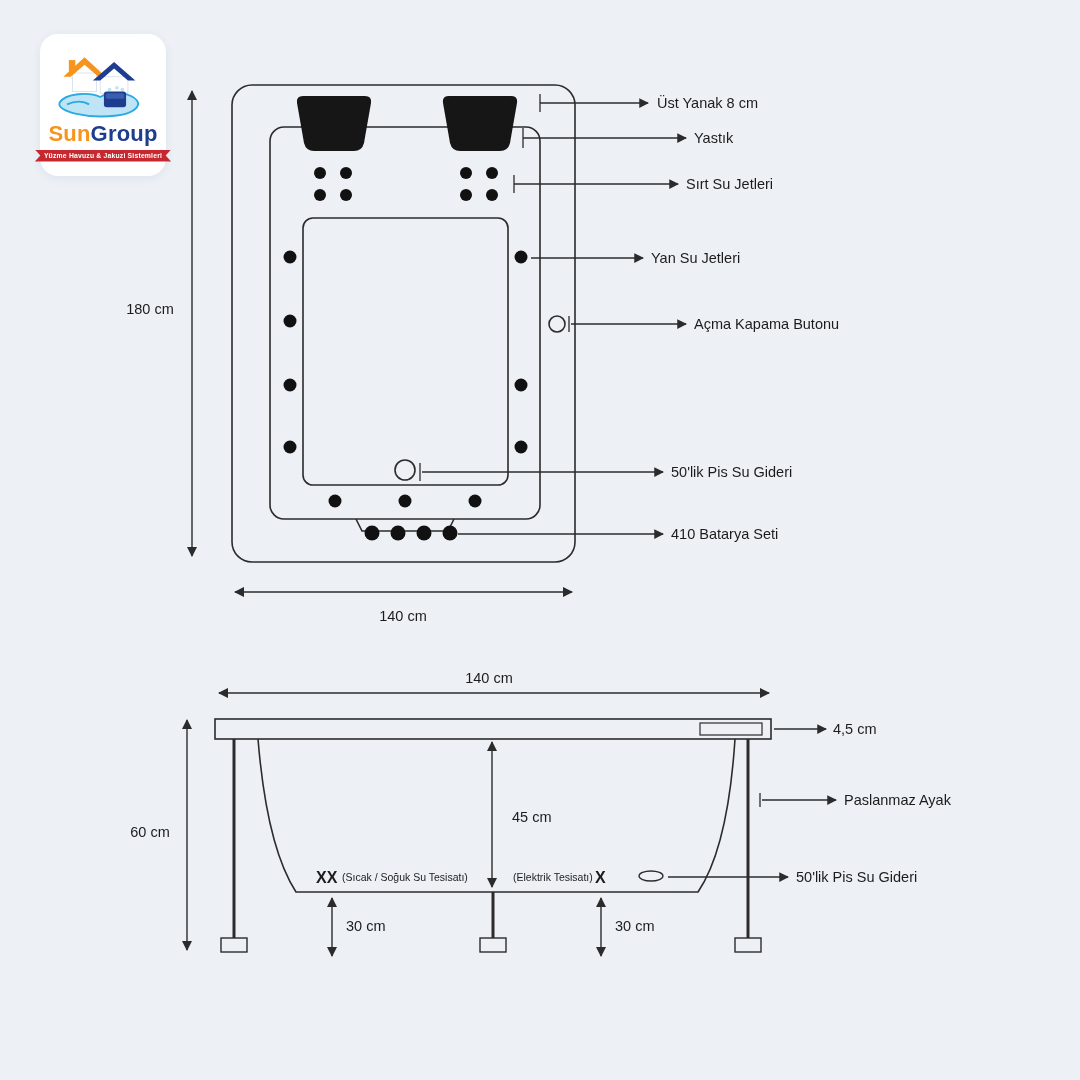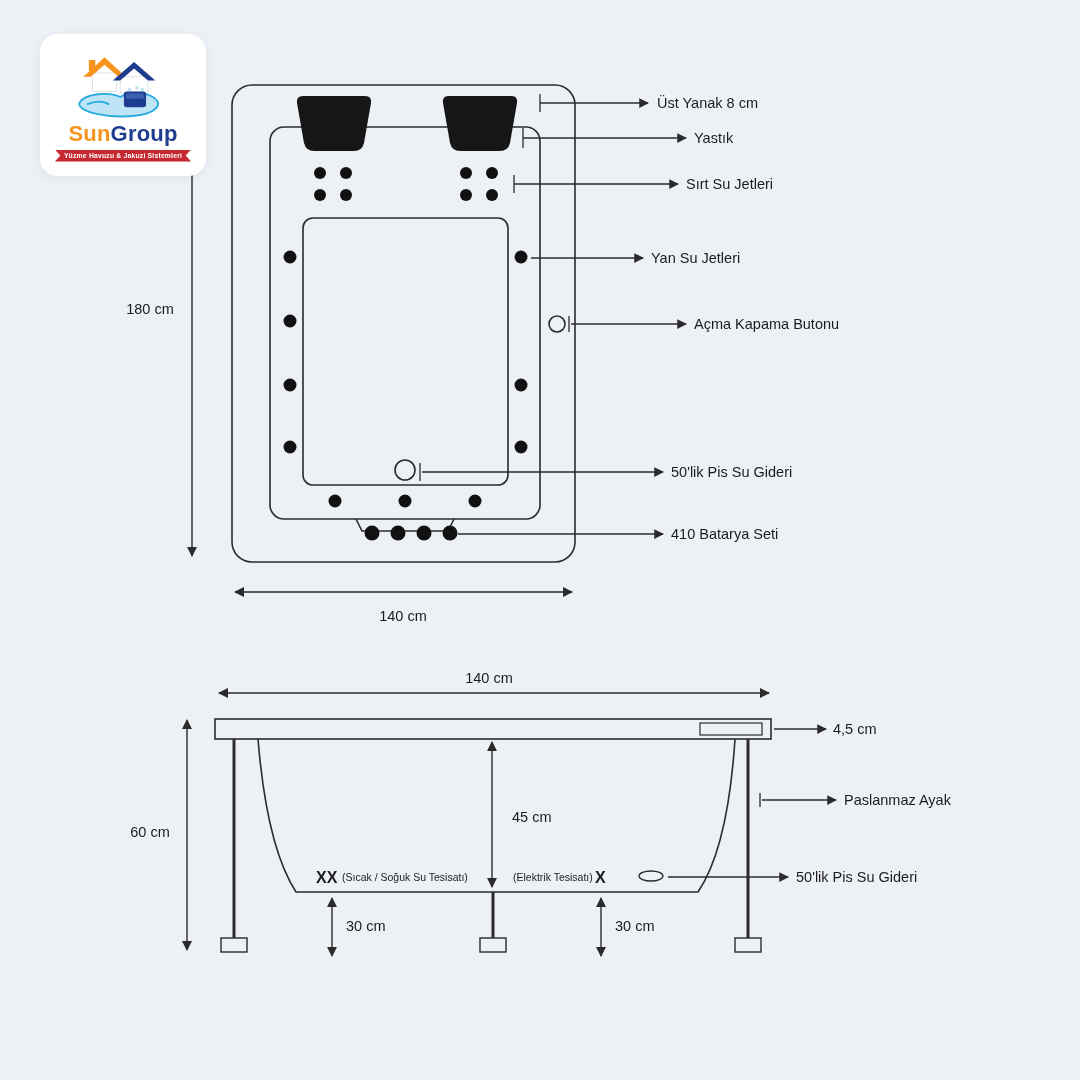--- a/index.html
+++ b/index.html
@@ -5,21 +5,21 @@
   html,body{margin:0;padding:0;}
   body{
     width:1080px;height:1080px;
     background:#edf1f6;
     font-family:"Liberation Sans", sans-serif;
     overflow:hidden;
   }
   .stage{position:relative;width:1080px;height:1080px;}
   .diagram-svg{position:absolute;left:0;top:0;}
   .logo-card{
-    position:absolute;left:40px;top:34px;width:166px;height:142px;
+    position:absolute;left:40px;top:34px;width:126px;height:142px;
     background:#ffffff;border-radius:18px;
     box-shadow:0 2px 10px rgba(30,60,100,0.08);
     display:flex;flex-direction:column;align-items:center;justify-content:center;
     gap:2px;
   }
   .brand-line{font-size:22px;font-weight:bold;letter-spacing:.2px;line-height:1;}
   .brand-sun{color:#f7941d;}
   .brand-group{color:#1e3d8f;}
   .tagline-ribbon{
     margin-top:3px;

